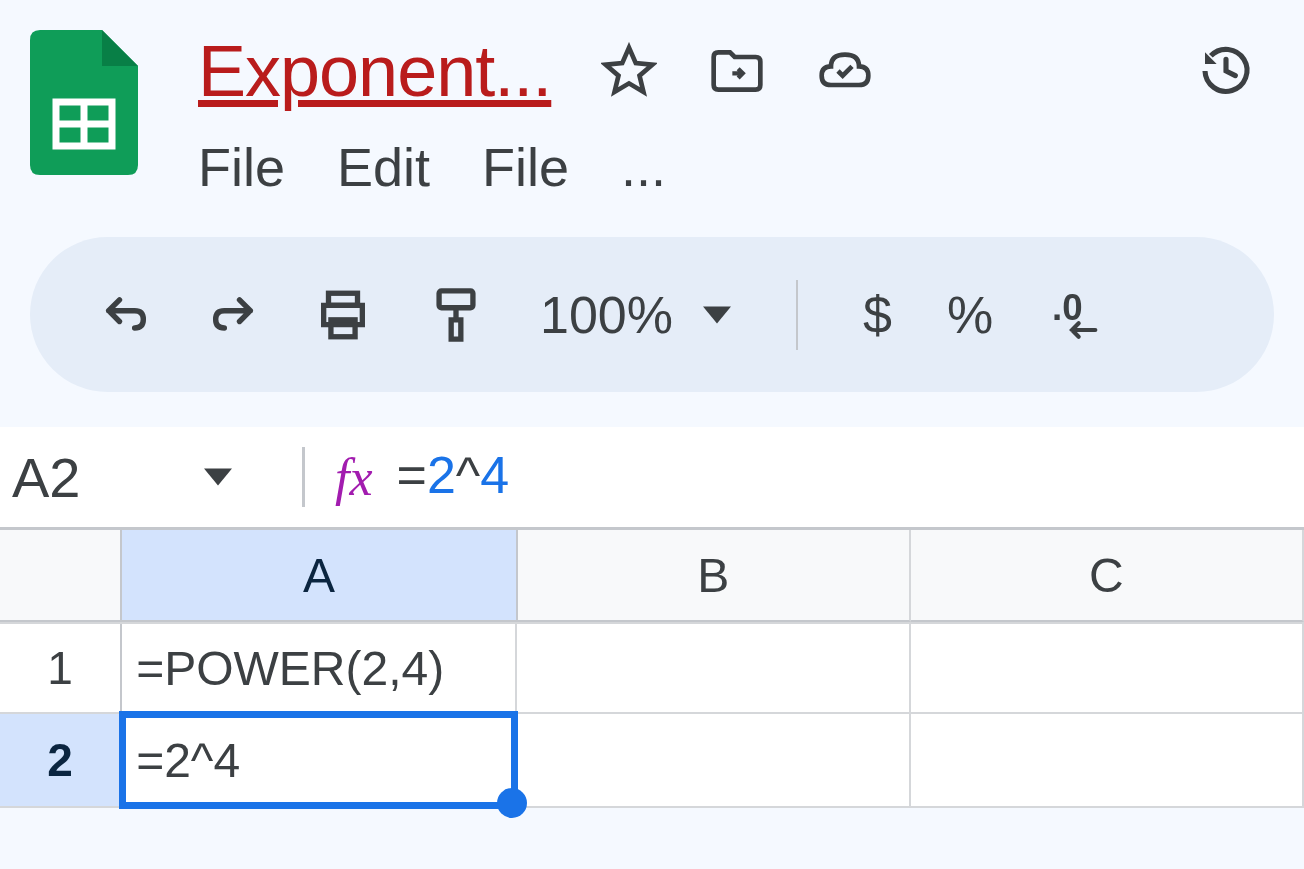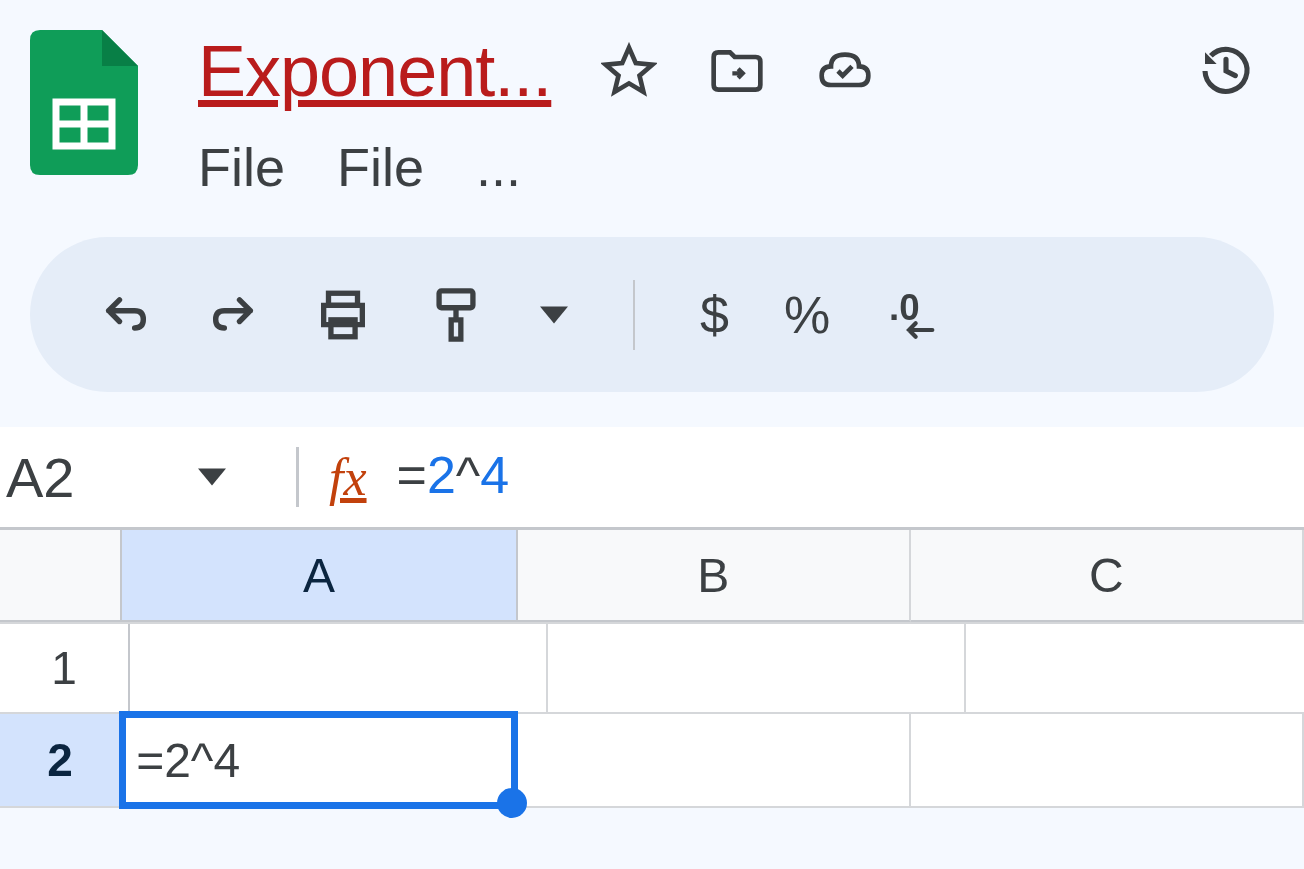--- a/index.html
+++ b/index.html
@@ -125,21 +125,21 @@
       color: #3c4043;
       cursor: pointer;
     }
     
     
     .formula-row {
       display: flex;
       align-items: center;
       height: 100px;
       margin-top: 35px;
-      padding-left: 6px;
+      padding-left: 12px;
       background: #ffffff;
     }
     
     .cell-ref {
       font-size: 56px;
       color: #3c4043;
       width: 260px;
       padding-left: 0;
       display: flex;
       align-items: center;
@@ -150,24 +150,23 @@
     .formula-divider {
       width: 3px;
       height: 60px;
       background: #c4c7cc;
       margin: 0 30px;
     }
     
     .fx-label {
       font-size: 52px;
       font-style: italic;
-      color: #c2410c;
+      color: #a21caf;
       font-family: Georgia, serif;
-      margin-right: 30px;
-      text-decoration: underline;
+      margin-right: 24px;
     }
     
     .formula-content {
       font-size: 52px;
       font-family: 'Courier New', monospace;
     }
     
     .formula-eq, .formula-op {
       color: #3c4043;
     }
@@ -314,20 +313,21 @@
         <svg viewBox="0 0 24 24" width="72" height="72" fill="none" stroke="#3c4043" stroke-width="2.2">
           <path d="M3 12 A9 9 0 1 0 5.5 5.5"></path>
           <path d="M3 4 L3 9 L8 9" fill="#3c4043" stroke="none"></path>
           <path d="M12 7 L12 12 L16 14" stroke-linecap="round"></path>
         </svg>
       </div>
     </div>
 
     <div class="menu-bar">
       <div class="menu-item">File</div>
+      <div class="menu-item">Edit</div>
       <div class="menu-item">File</div>
       <div class="menu-item">...</div>
     </div>
   </div>
 </div>
 
 <div class="toolbar">
   <div class="toolbar-item">
     <svg viewBox="0 0 24 24" width="52" height="52" fill="none" stroke="#3c4043" stroke-width="2.5" stroke-linecap="round">
       <path d="M4 10 L9 5 M4 10 L9 15 M4 10 L16 10 Q20 10 20 14 Q20 18 16 18"></path>
@@ -345,20 +345,21 @@
       <rect x="7" y="14" width="10" height="7"></rect>
     </svg>
   </div>
   <div class="toolbar-item">
     <svg viewBox="0 0 24 24" width="58" height="64" fill="none" stroke="#3c4043" stroke-width="2.2">
       <rect x="5" y="2" width="14" height="7" rx="1"></rect>
       <path d="M12 9 L12 14 L10 14 L10 22 L14 22 L14 14 L12 14"></path>
     </svg>
   </div>
   <div class="zoom-display">
+    <span>100%</span>
     <svg viewBox="0 0 10 6" width="28" height="18">
       <path d="M0 0 L5 6 L10 0 Z" fill="#3c4043"></path>
     </svg>
   </div>
   <div class="toolbar-divider"></div>
   <div class="toolbar-item dollar-sign">$</div>
   <div class="toolbar-item percent-sign">%</div>
   <div class="toolbar-item">
     <svg viewBox="0 0 40 30" width="68" height="50">
       <text x="2" y="18" font-size="22" fill="#3c4043" font-weight="bold">.0</text>
@@ -384,20 +385,21 @@
 <div class="grid">
   <div class="grid-row">
     <div class="corner-cell"></div>
     <div class="col-header col-a selected">A</div>
     <div class="col-header col-b">B</div>
     <div class="col-header col-c">C</div>
   </div>
 
   <div class="grid-row row-1">
     <div class="row-header row1-hdr">1</div>
+    <div class="data-cell col-a">=POWER(2,4)</div>
     <div class="data-cell col-b"></div>
     <div class="data-cell col-c"></div>
   </div>
 
   <div class="grid-row row-2">
     <div class="row-header selected">2</div>
     <div class="data-cell col-a" style="position:relative;">
       <span>=2^4</span>
       <div class="active-cell"></div>
       <div class="fill-handle"></div>

